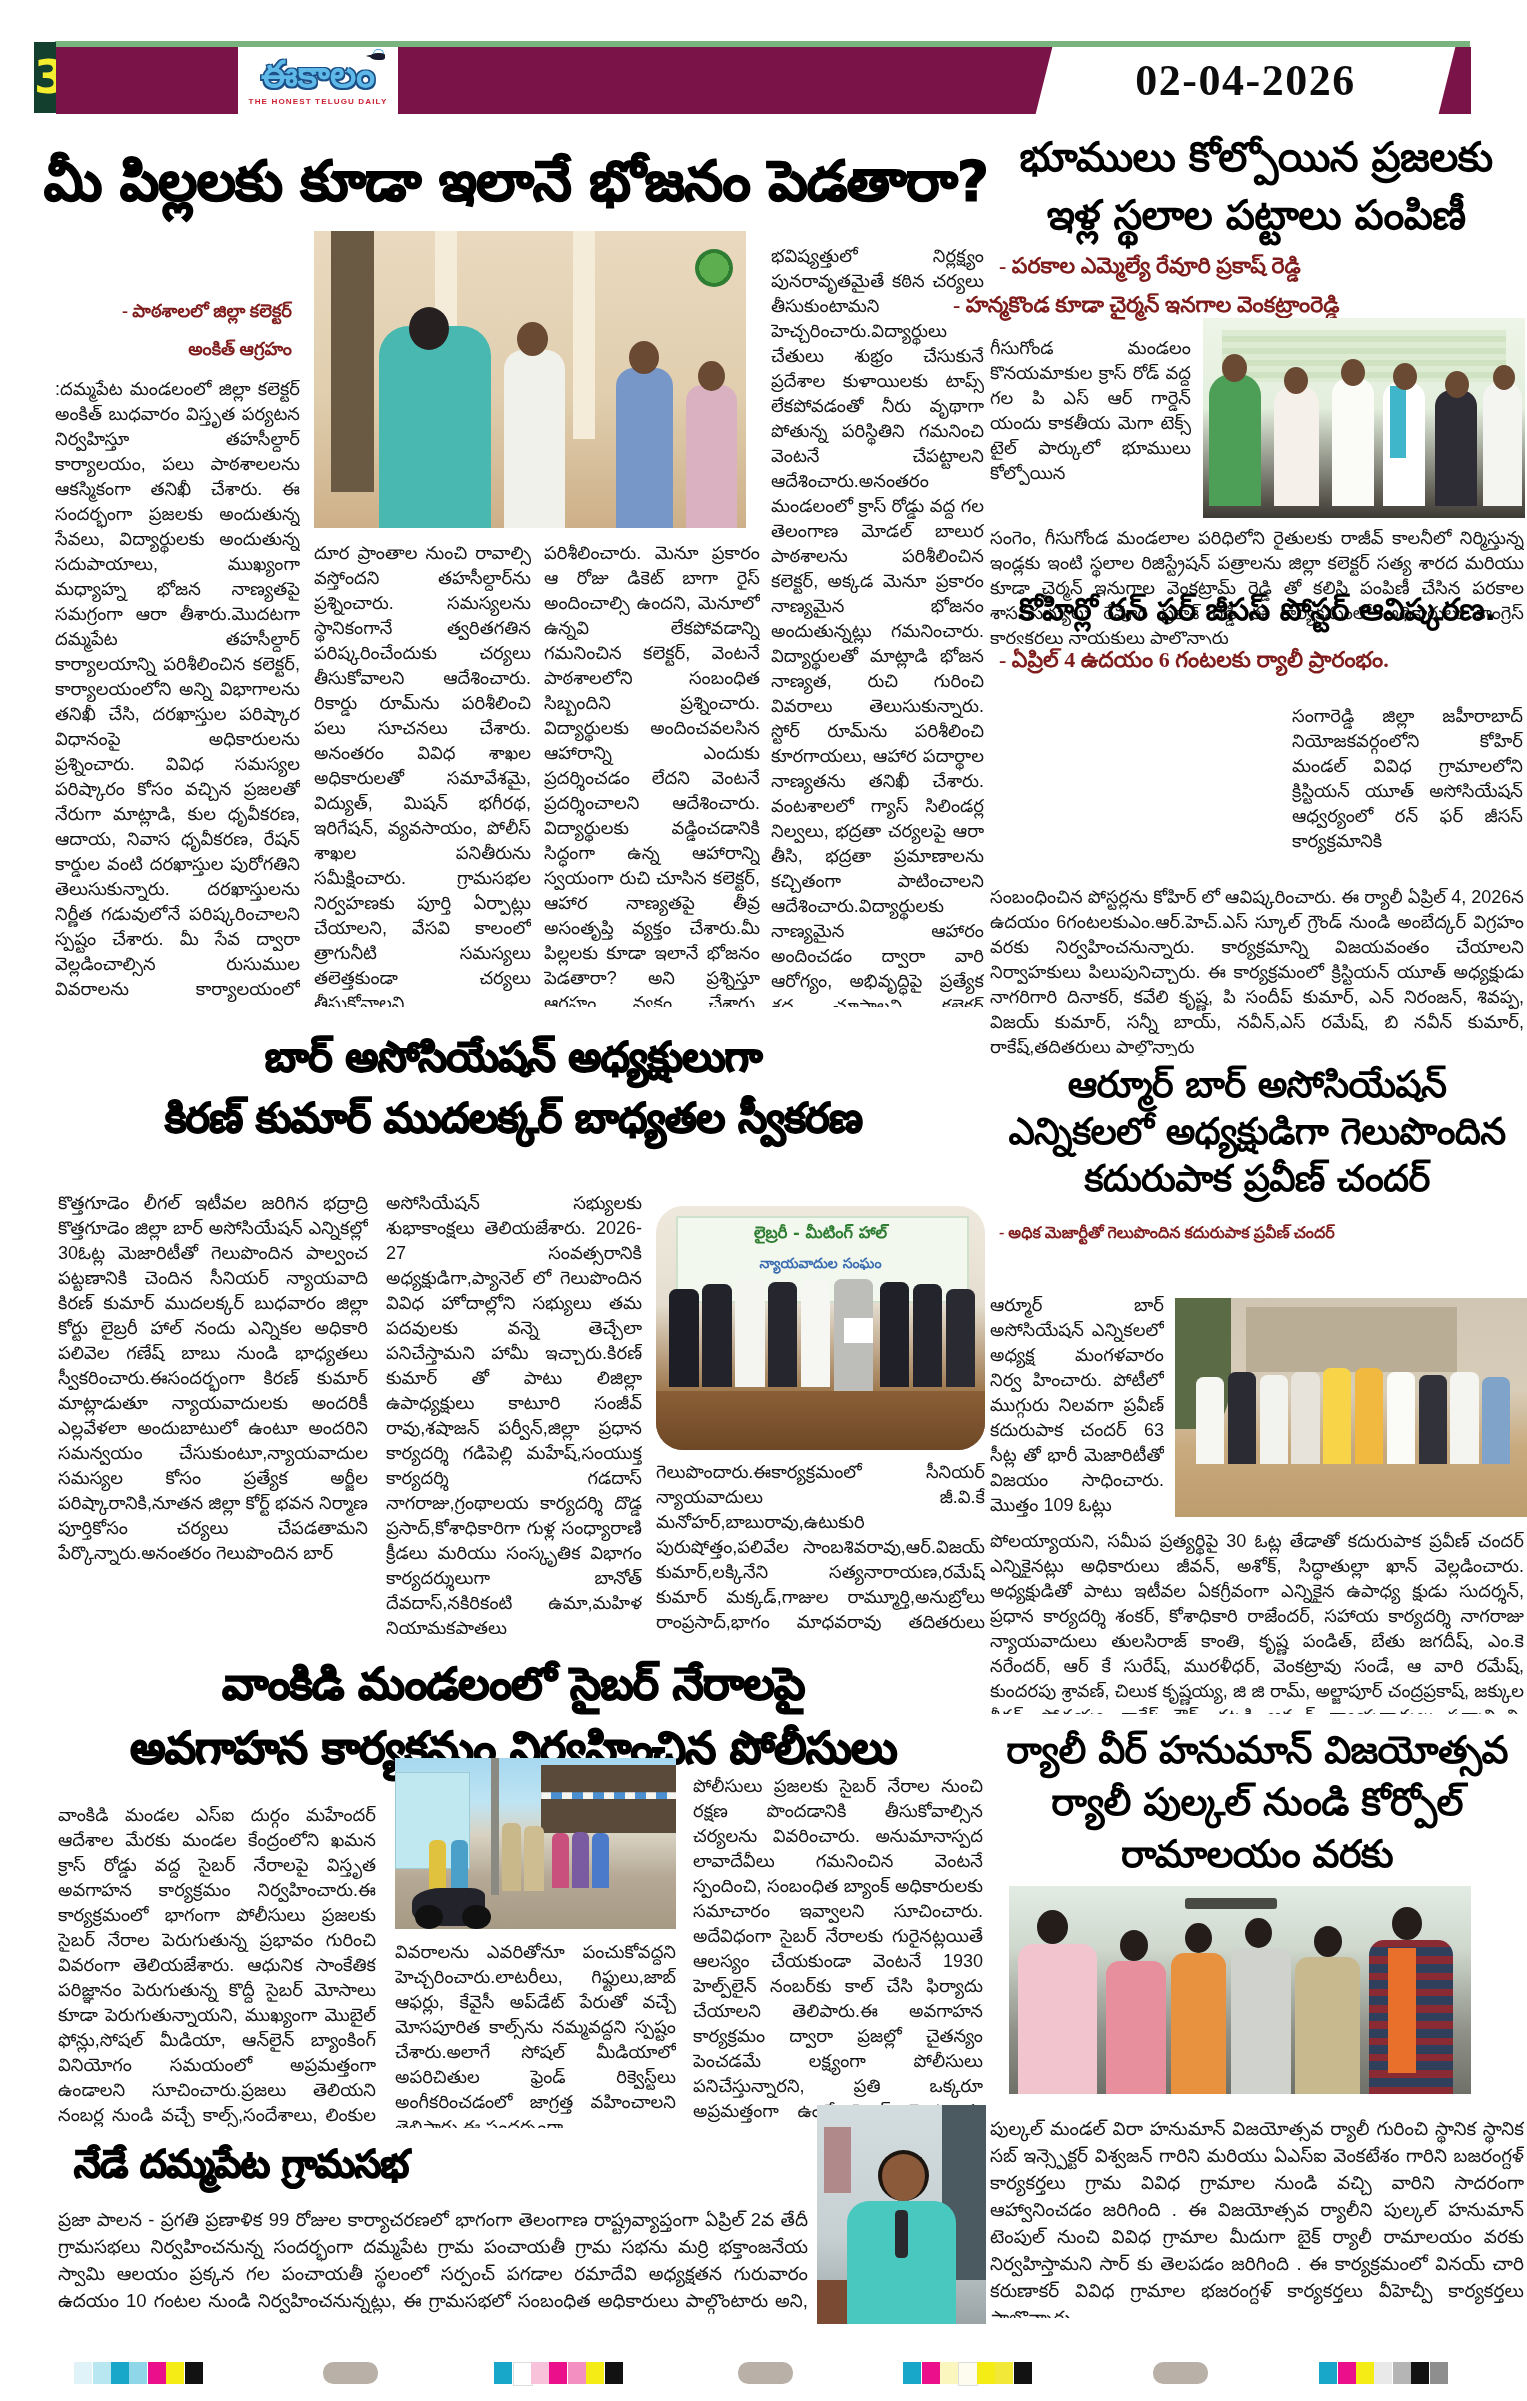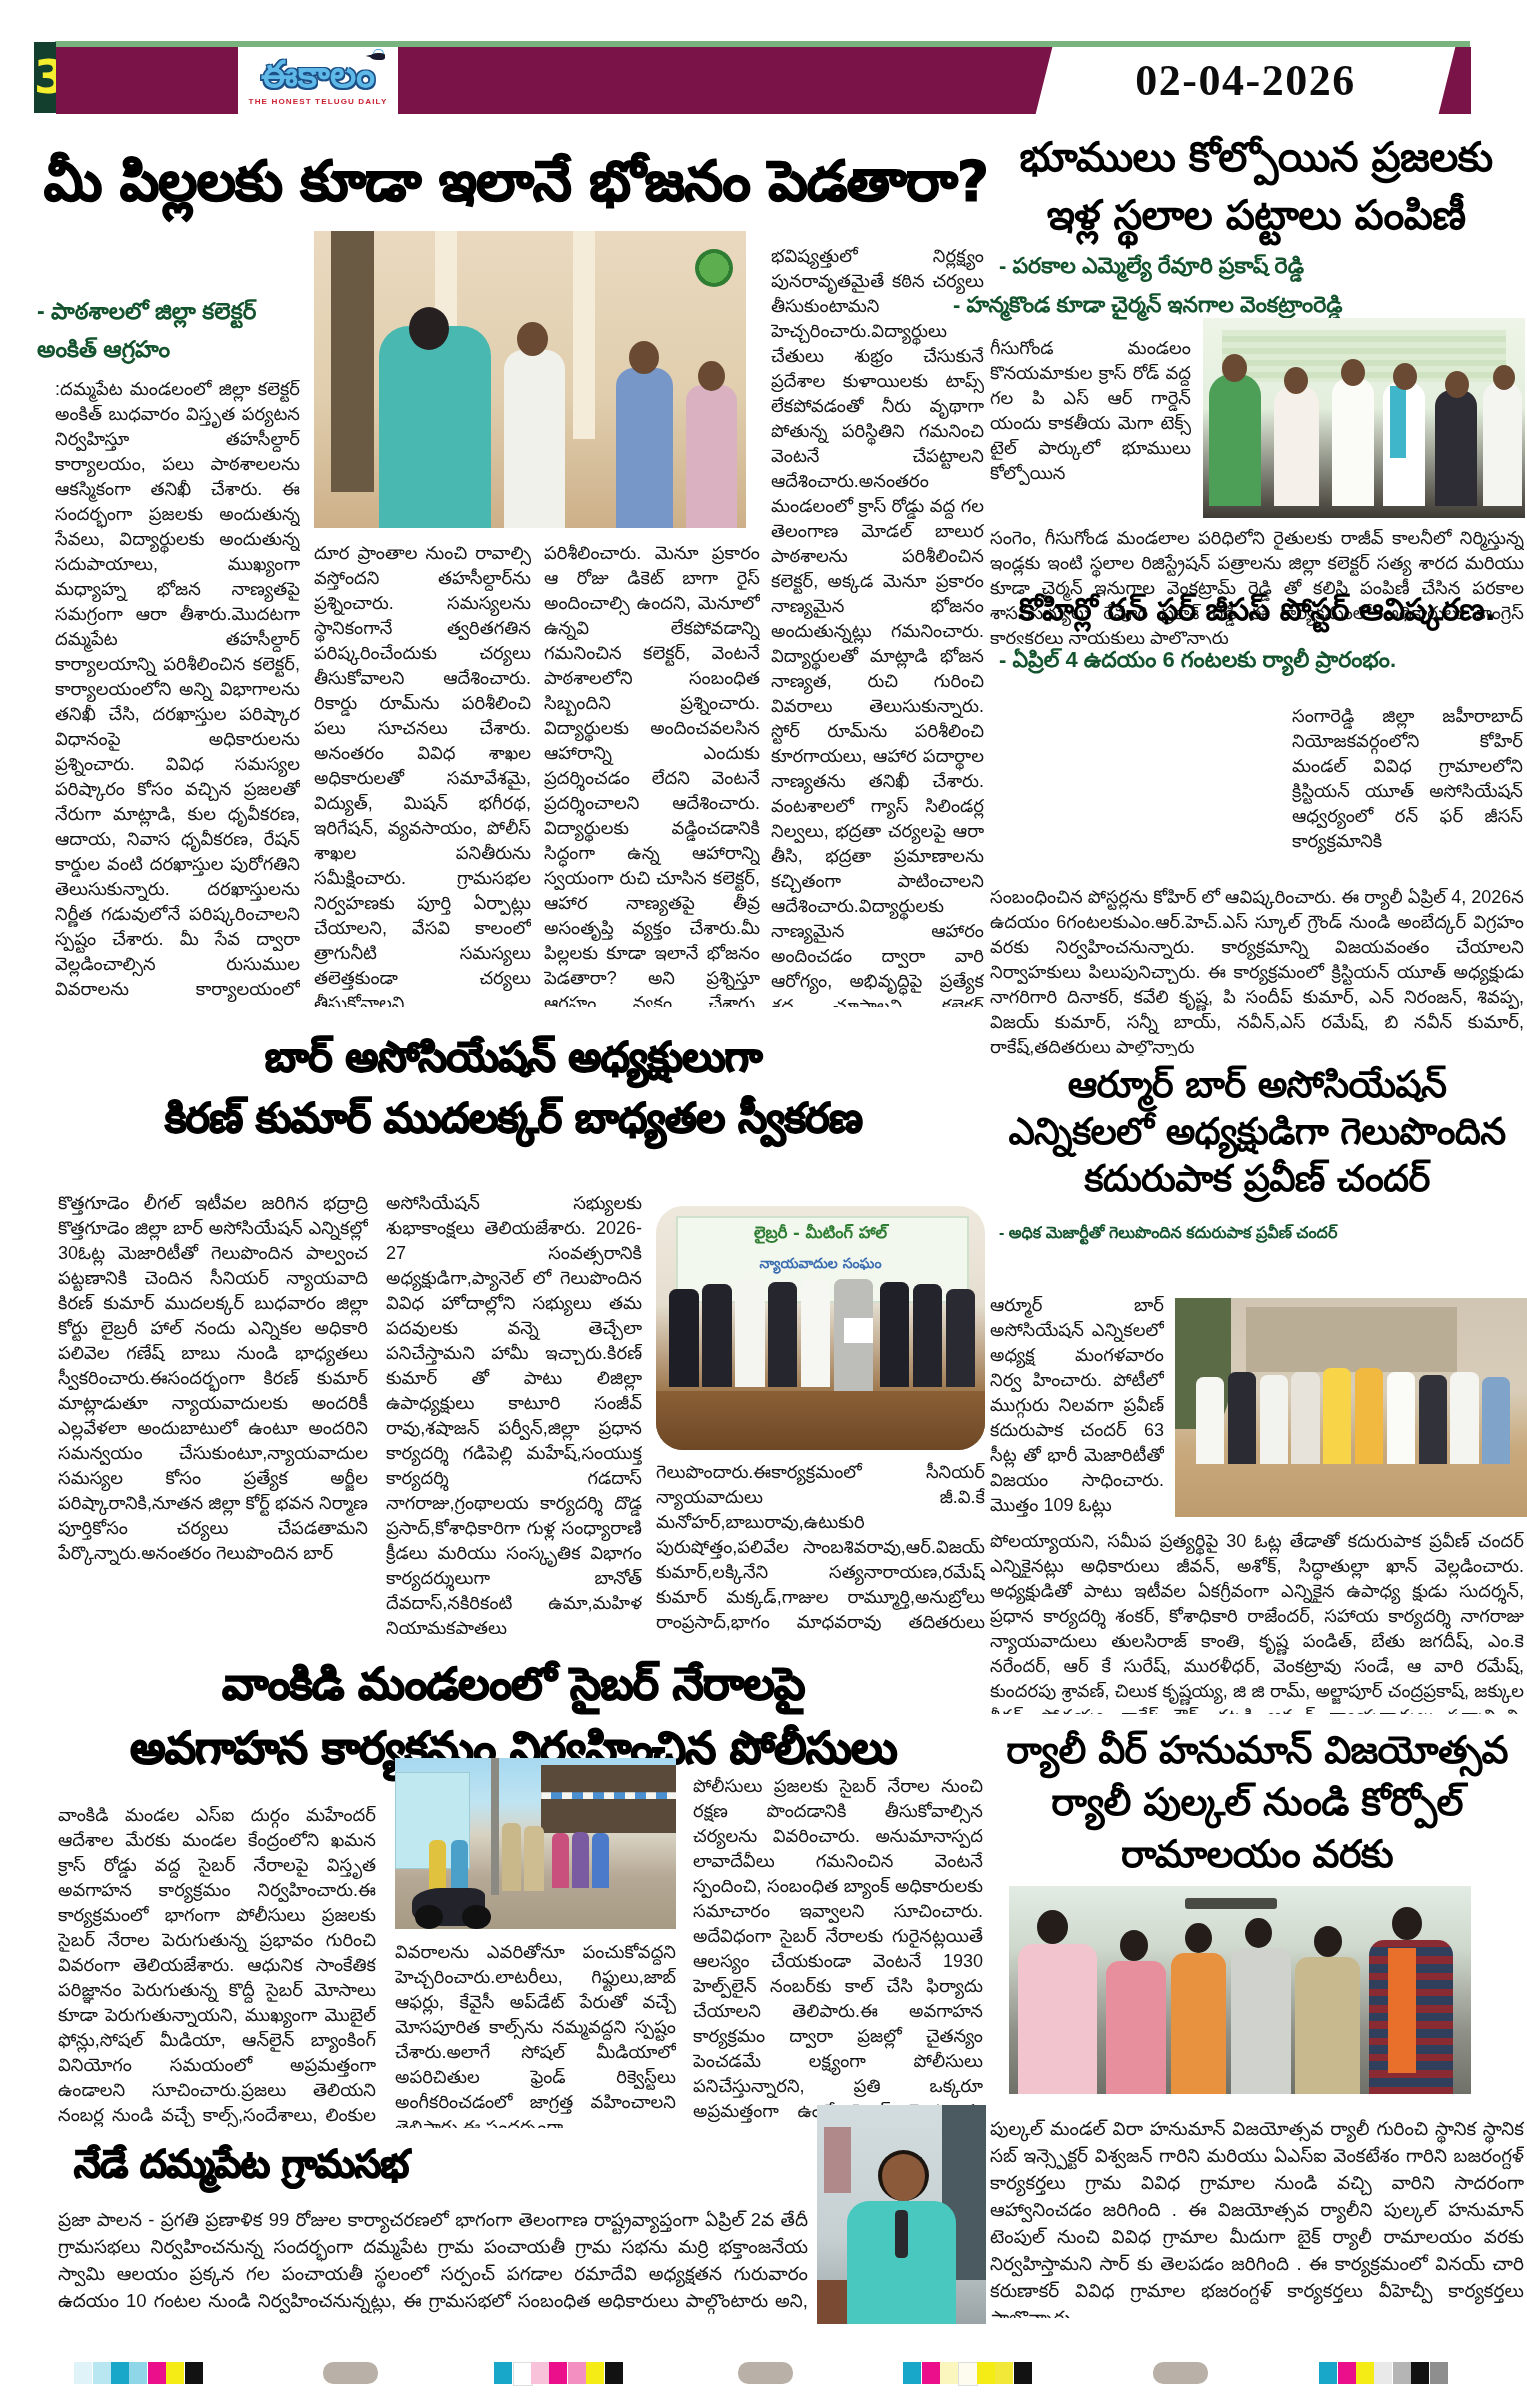--- a/index.html
+++ b/index.html
@@ -4,22 +4,22 @@
 <style>
   html,body{margin:0;padding:0;background:#ffffff;}
   #page{position:relative;width:1528px;height:2401px;background:#ffffff;overflow:hidden;
         font-family:"Liberation Sans", sans-serif;}
   .abs{position:absolute;}
   .txt{position:absolute;font-size:18px;line-height:25px;text-align:justify;color:#141414;
        overflow:hidden;word-break:break-word;}
   .hl{position:absolute;font-weight:bold;color:#000;text-align:center;letter-spacing:-0.7px;
       font-family:"DejaVu Sans", sans-serif;white-space:nowrap;}
   .hl.heavy{-webkit-text-stroke:1.5px #000;}
-  .byline{position:absolute;color:#14532d;font-weight:bold;font-size:22px;line-height:30px;
-          font-family:Liberation Sans, sans-serif;}
+  .byline{position:absolute;color:#7f1d1d;font-weight:bold;font-size:22px;line-height:30px;
+          font-family:Liberation Serif, serif;}
   .photo{position:absolute;overflow:hidden;background:#d8d2c6;}
   .fig{position:absolute;}
   .head{position:absolute;border-radius:50%;background:#6b4a33;}
   
   #hdr-green{background:#79b47f;}
   #hdr-band{background:#7a1347;}
   #pagebox{background:#123f2e;color:#f5ee2e;font-weight:bold;font-size:46px;text-align:center;
            line-height:71px;font-family:"DejaVu Sans", sans-serif;}
   #logobox{background:#ffffff;text-align:center;}
   #logo-title{font-size:37px;font-weight:bold;color:#5fb9e8;line-height:44px;margin-top:6px;
@@ -58,21 +58,21 @@
       <div class="abs" style="left:0;top:6px;width:6px;height:3px;background:#1a1a2e;clip-path:polygon(0 50%,100% 0,100% 100%);"></div>
       <div class="abs" style="left:7.4px;top:0;width:9px;height:4.4px;border:1.5px solid #4aa3d8;border-bottom:none;border-radius:7.4px 7.4px 0 0;"></div>
     </div>
   </div>
   <div id="dateplate" class="abs" style="left:1044px;top:47px;width:403px;height:67px;">
     <div id="datetext">02-04-2026</div>
   </div>
 
   <div class="hl heavy" style="left:44px;top:137px;width:939px;font-size:55px;line-height:89px;">మీ పిల్లలకు కూడా ఇలానే భోజనం పెడతారా?</div>
 
-  <div class="byline" style="left:37px;top:292px;width:248px;text-align:left;font-size:23px;line-height:38px;">
+  <div class="byline" style="left:44px;top:292px;width:248px;text-align:right;font-size:18px;line-height:38px;">
     <div>- పాఠశాలలో జిల్లా కలెక్టర్</div>
     <div>అంకిత్ ఆగ్రహం</div>
   </div>
 
   <div class="photo" style="left:314px;top:231px;width:432px;height:297px;background:linear-gradient(180deg,#ead9bf 0%,#e0ceae 55%,#cdb089 100%);">
     <div class="fig" style="left:4%;top:0;width:10%;height:88%;background:#6b5a43;"></div>
     <div class="fig" style="left:28%;top:0;width:5%;height:72%;background:#f4ecd9;"></div>
     <div class="fig" style="left:60%;top:0;width:5%;height:70%;background:#f4ecd9;"></div>
     <div class="fig" style="right:3%;top:6%;width:38px;height:38px;border-radius:50%;background:radial-gradient(circle,#5cae4e 0 55%,#2f7d33 55%);"></div>
     <div class="fig" style="left:15%;bottom:0;width:26%;height:68%;background:#49b8b0;border-radius:30px 30px 0 0;"></div>

